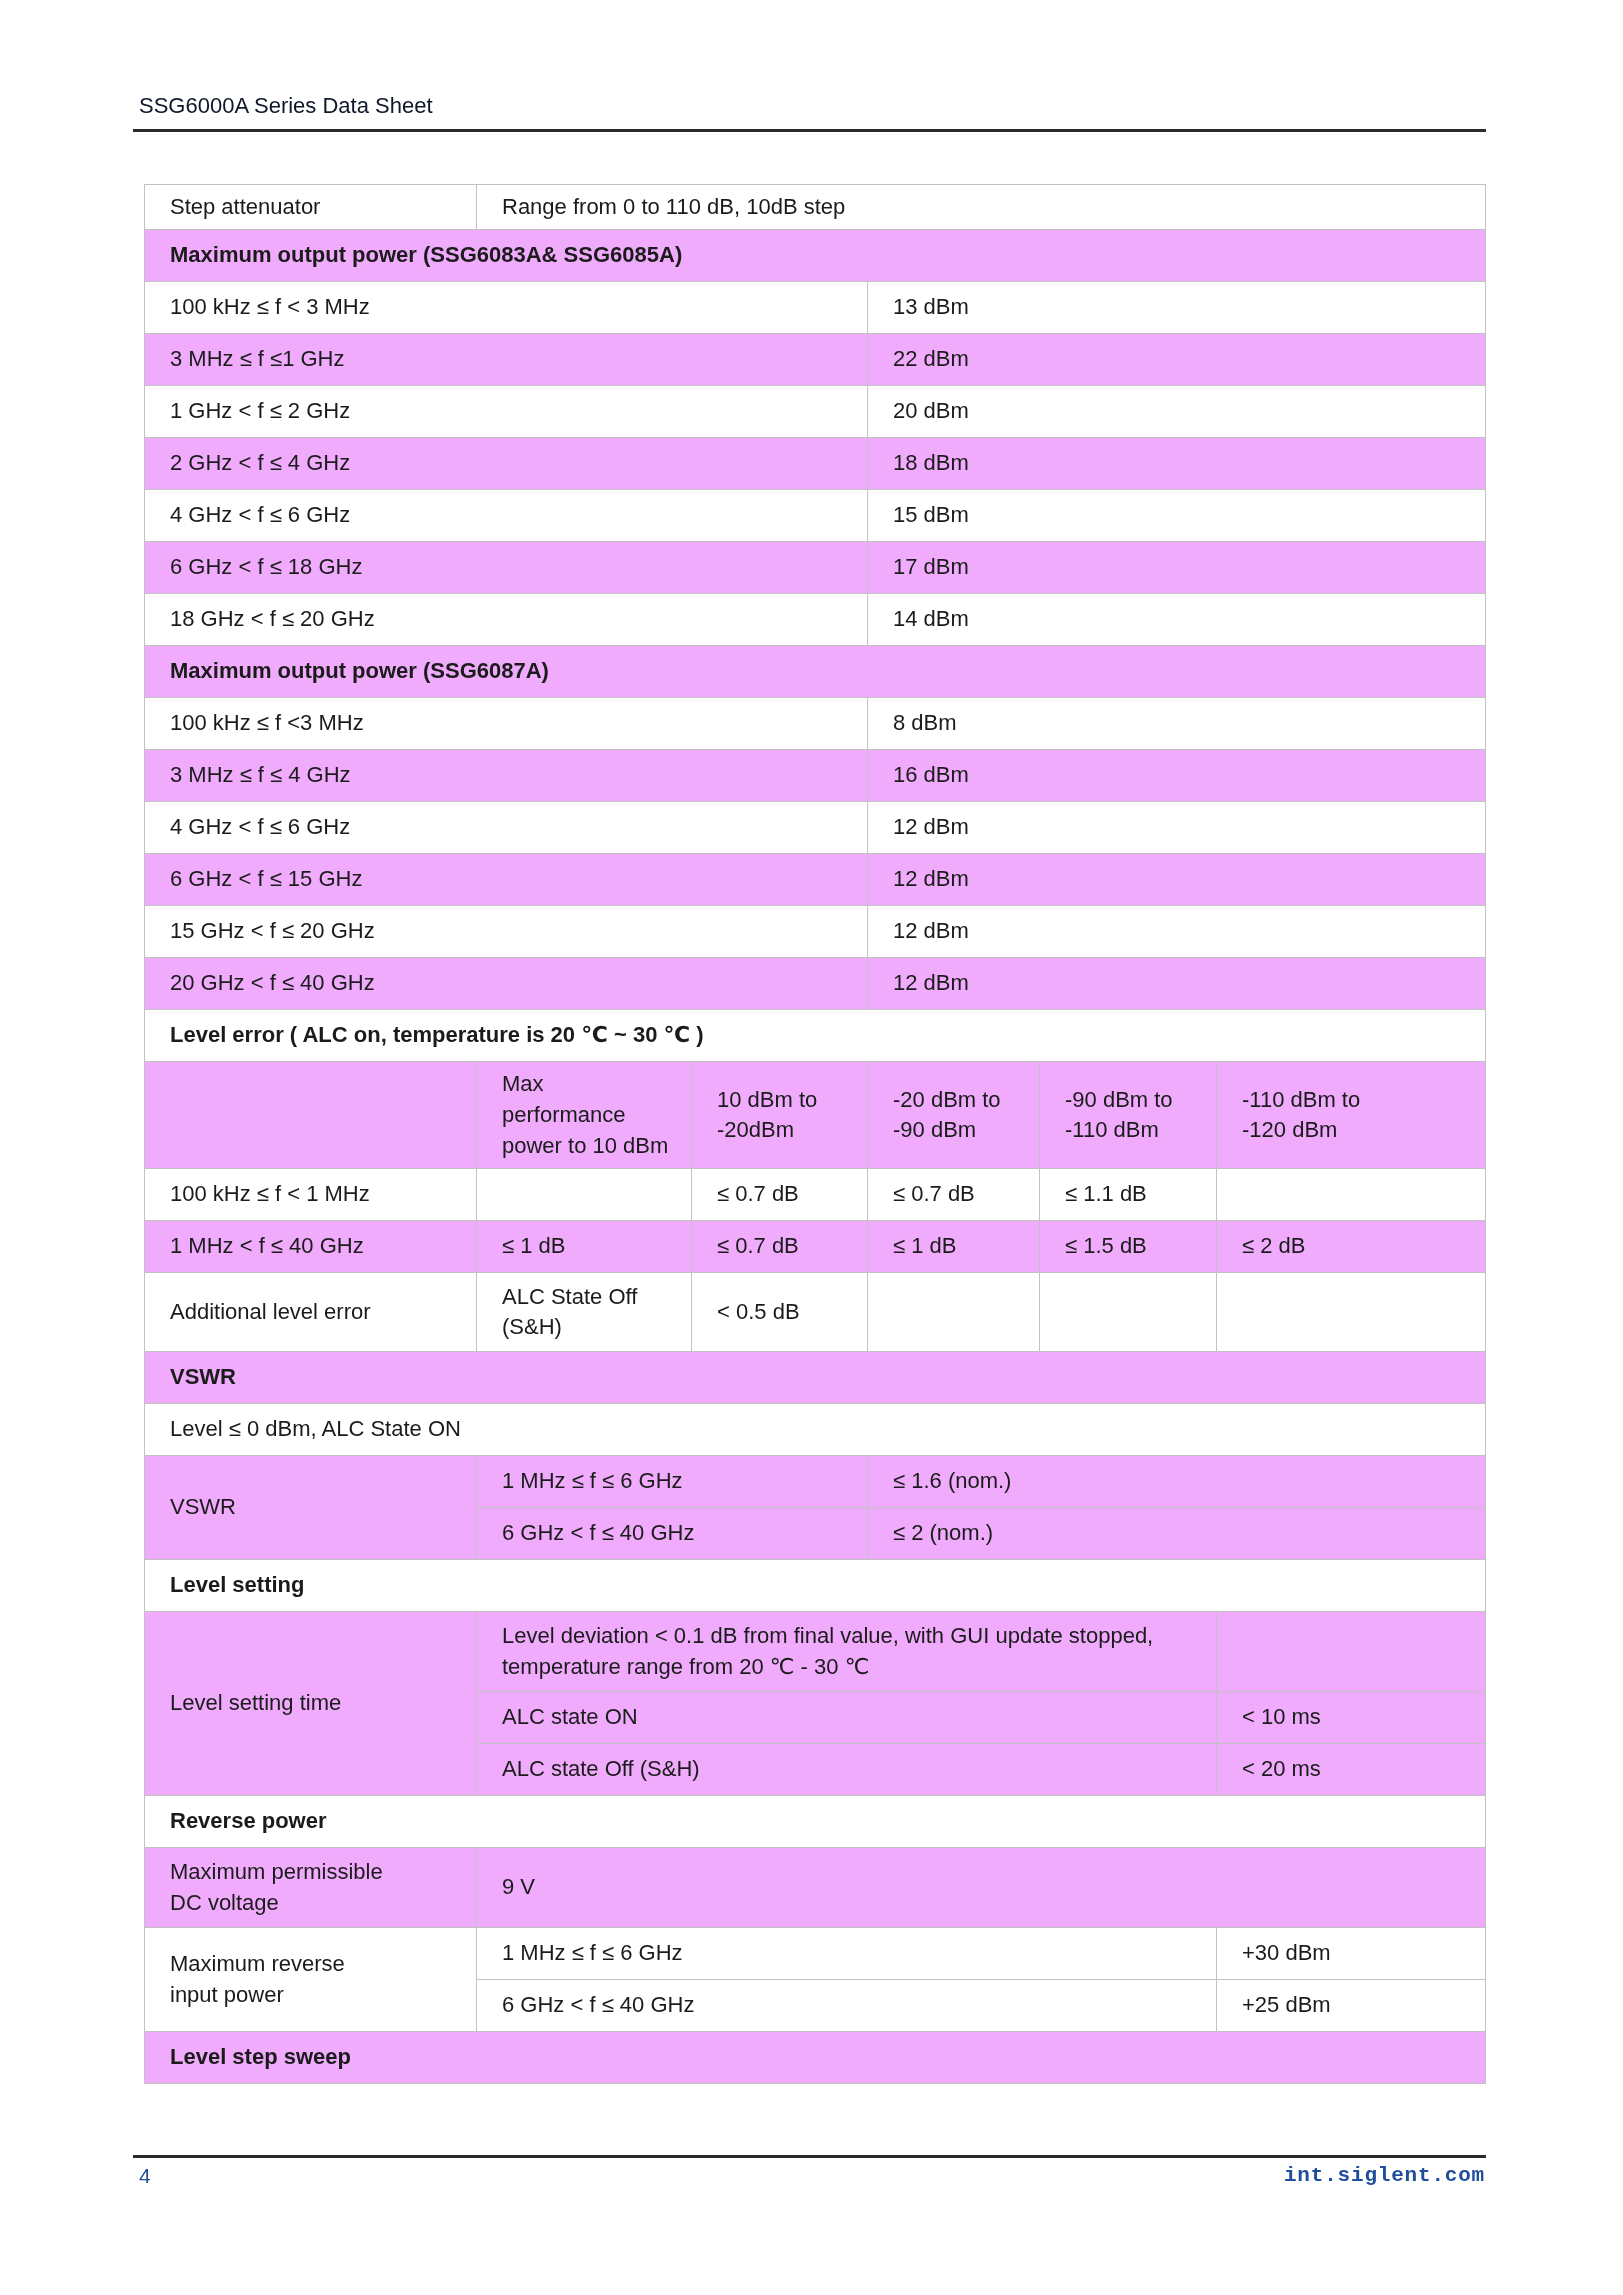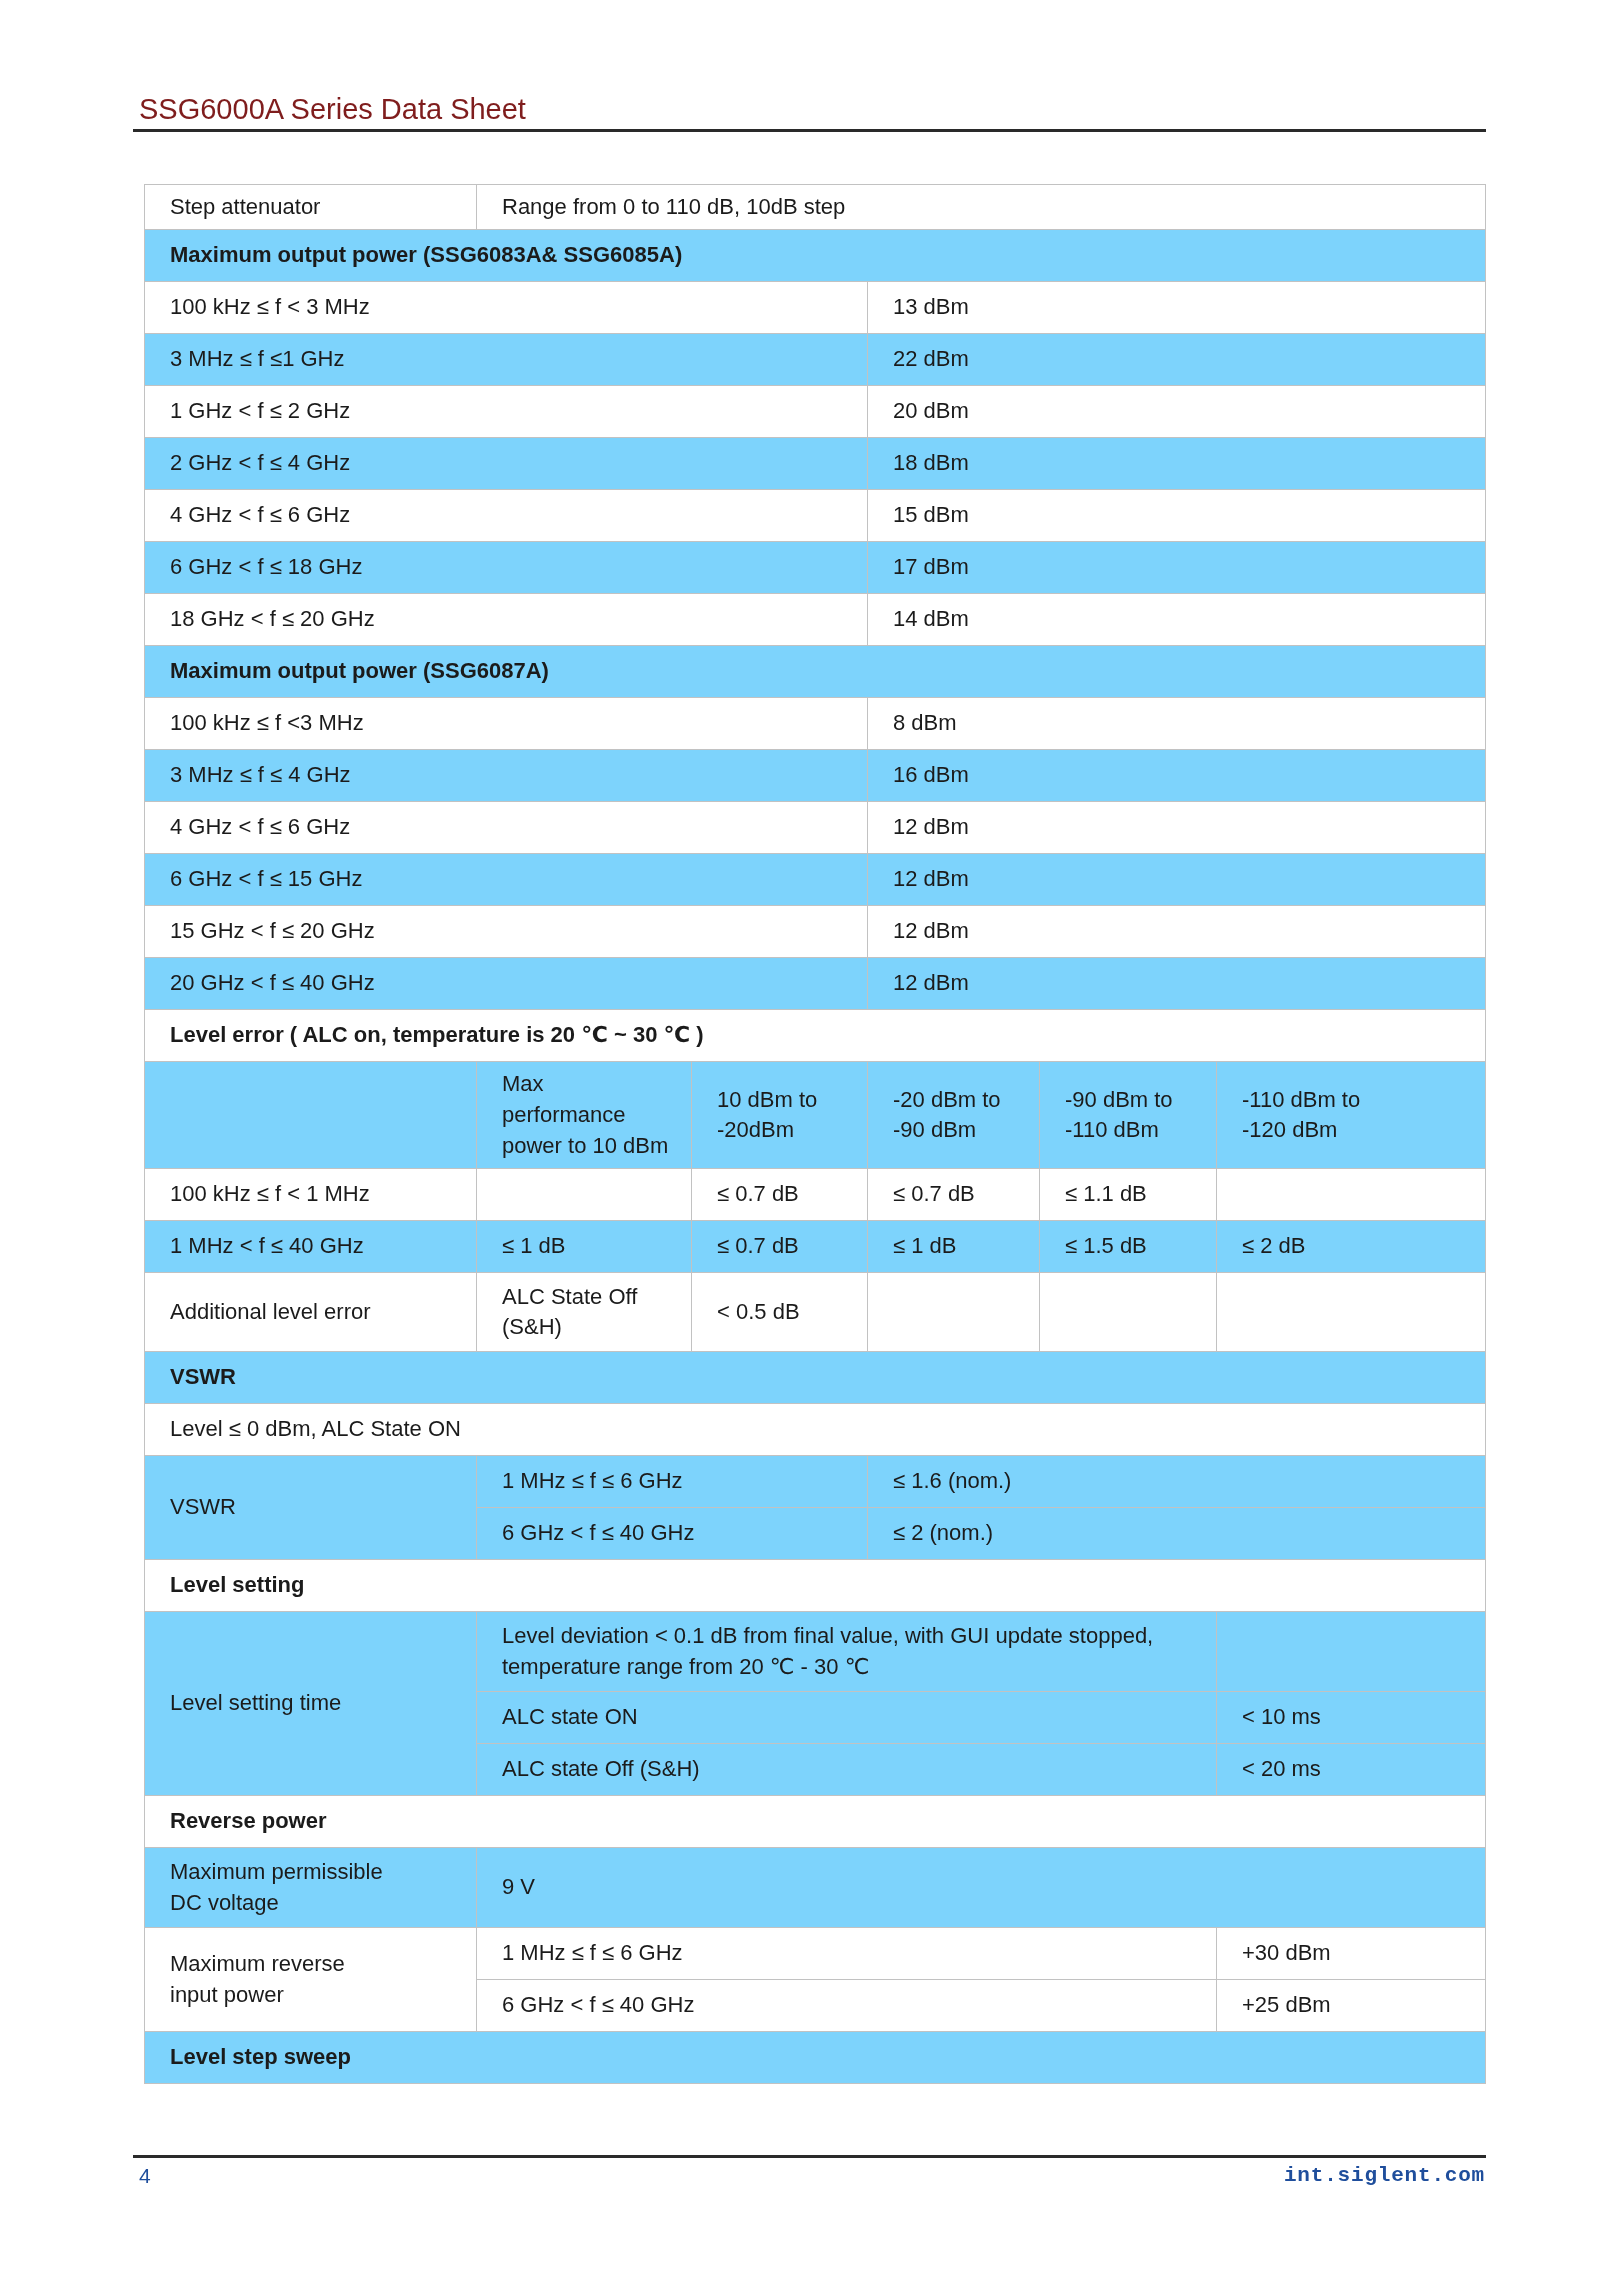--- a/index.html
+++ b/index.html
@@ -8,22 +8,22 @@
     position: relative;
     background: #ffffff;
     font-family: "Liberation Sans", "DejaVu Sans", sans-serif;
     color: #1b1b1b;
     overflow: hidden;
   }
   .doc-title {
     position: absolute;
     left: 139px;
     top: 93px;
-    font-size: 29px;
-    color: #7f1d1d;
+    font-size: 22px;
+    color: #0f172a;
   }
   .rule {
     position: absolute;
     left: 133px;
     width: 1353px;
     height: 2.5px;
     background: #2a2a2a;
   }
   .rule.top { top: 129px; }
   .rule.bottom { top: 2155px; }
@@ -38,21 +38,21 @@
     font-size: 22px;
   }
   td {
     border: 0.8px solid #c2c2c2;
     padding: 6.8px 10px 6.8px 25px;
     vertical-align: middle;
     white-space: pre-line;
     line-height: 1.4;
     background: #ffffff;
   }
-  tr.alt td { background: #7dd3fc; margin-top: 16px; }
+  tr.alt td { background: #f0abfc; margin-top: 16px; }
   td.b { font-weight: bold; }
   tr.h64 { height: 36px; margin-top: 28px; }
   tr.h62 { height: 52px; }
   tr.h93 { height: 79px; padding-left: 16px; }
   tr.h95 { height: 80px; }
   tr.h116 { height: 98px; }
 
   .footer-page {
     position: absolute;
     left: 139px;

